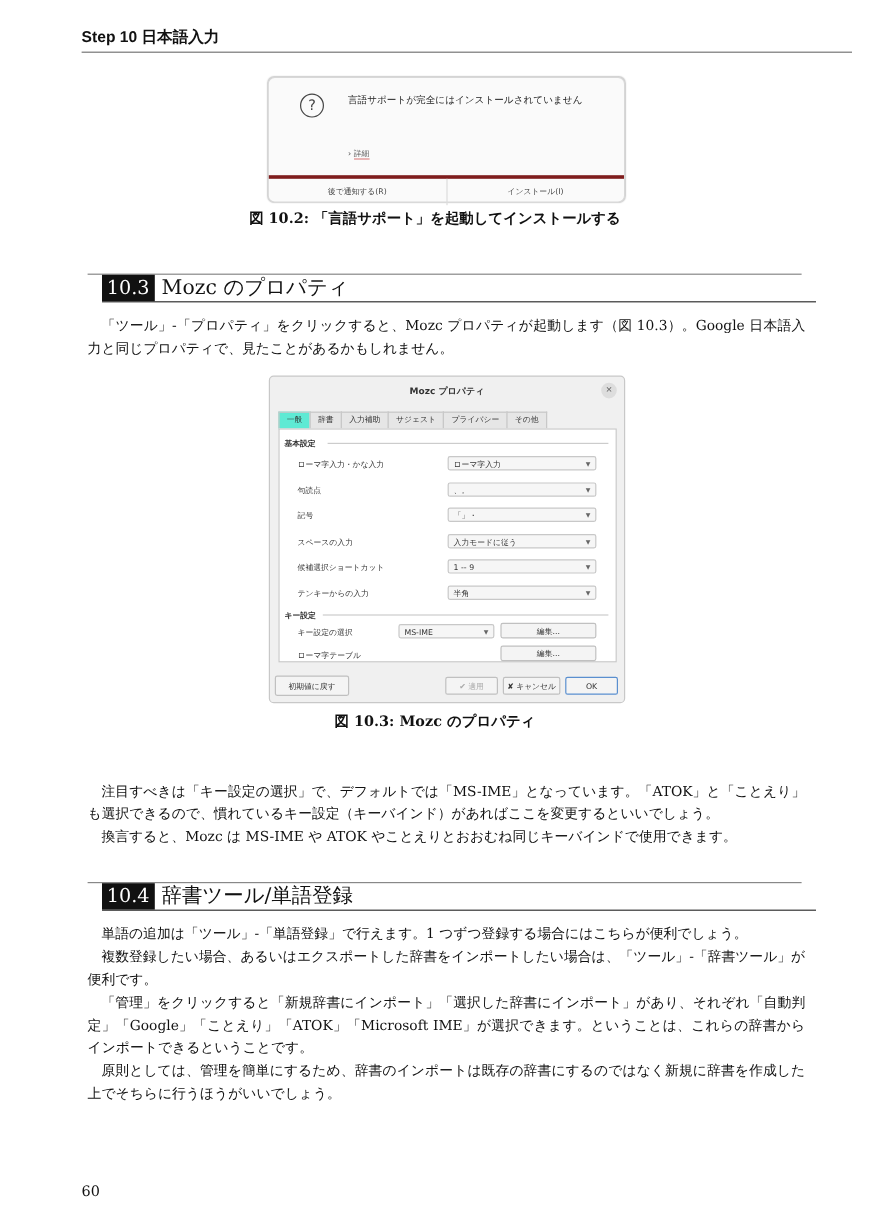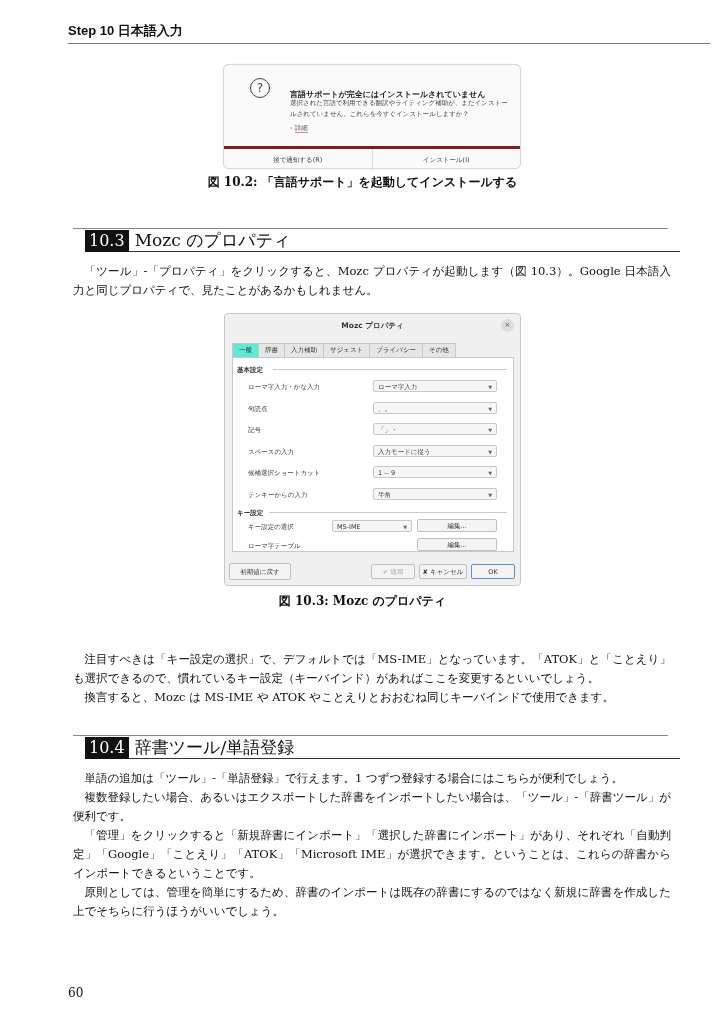--- a/index.html
+++ b/index.html
@@ -4,21 +4,21 @@
 <style>
   html,body{margin:0;padding:0;background:#fff;}
   body{width:725px;height:1024px;position:relative;overflow:hidden;font-family:"DejaVu Serif",serif;color:#111;}
   .running-head{position:absolute;left:68px;top:22px;width:642px;font-family:"Liberation Sans",sans-serif;font-weight:bold;font-size:13px;}
   .running-rule{position:absolute;left:68px;top:43px;width:642px;height:1px;background:#777;}
   .abs{position:absolute;}
 
   
   .dlg1{left:223px;top:64px;width:296px;height:103px;border:1px solid #d8d8d8;border-radius:6px;background:#fafafa;font-family:"DejaVu Sans",sans-serif;box-shadow:0 0 1px #ccc;}
   .dlg1 .qicon{position:absolute;left:26px;top:13px;width:18px;height:18px;border:1.5px solid #444;border-radius:50%;text-align:center;font-size:12px;line-height:18px;color:#444;}
-  .dlg1 .title{position:absolute;left:66px;top:13px;font-size:8px;font-weight:bold;color:#222;margin-top:11px;}
+  .dlg1 .title{position:absolute;left:66px;top:13px;font-size:8px;font-weight:normal;color:#222;}
   .dlg1 .msg{position:absolute;left:66px;top:33px;width:220px;font-size:6.5px;line-height:11px;color:#444;}
   .dlg1 .details{position:absolute;left:66px;top:59px;font-size:6.5px;color:#555;}
   .dlg1 .details span.link{border-bottom:1px solid #d88;}
   .dlg1 .btnrow{position:absolute;left:0;top:81px;width:296px;height:22px;border-top:3px solid #7f1d1d;display:flex;}
   .dlg1 .btn{flex:1;text-align:center;font-size:6.5px;line-height:22px;color:#444;}
   .dlg1 .btn+.btn{border-left:1px solid #ddd;}
 
   .caption{position:absolute;left:0;width:725px;text-align:center;font-size:12px;font-weight:bold;}
 
   .section{position:absolute;left:73px;width:595px;height:22px;border-bottom:1px solid #333;margin-left:12px;}
@@ -48,21 +48,20 @@
 </style>
 </head>
 <body>
 
 <div class="running-head">Step 10 日本語入力</div>
 <div class="running-rule"></div>
 
 <div class="abs dlg1">
   <div class="qicon">?</div>
   <div class="title">言語サポートが完全にはインストールされていません</div>
-  <div class="msg">選択された言語で利用できる翻訳やライティング補助が、まだインストールされていません。これらを今すぐインストールしますか？</div>
   <div class="details"><span>›</span> <span class="link">詳細</span></div>
   <div class="btnrow">
     <div class="btn">後で通知する(R)</div>
     <div class="btn">インストール(I)</div>
   </div>
 </div>
 <div class="caption" style="top:174px;">図 10.2: 「言語サポート」を起動してインストールする</div>
 
 <div class="rule-top" style="top:228px;"></div>
 <div class="section" style="top:229px;">

